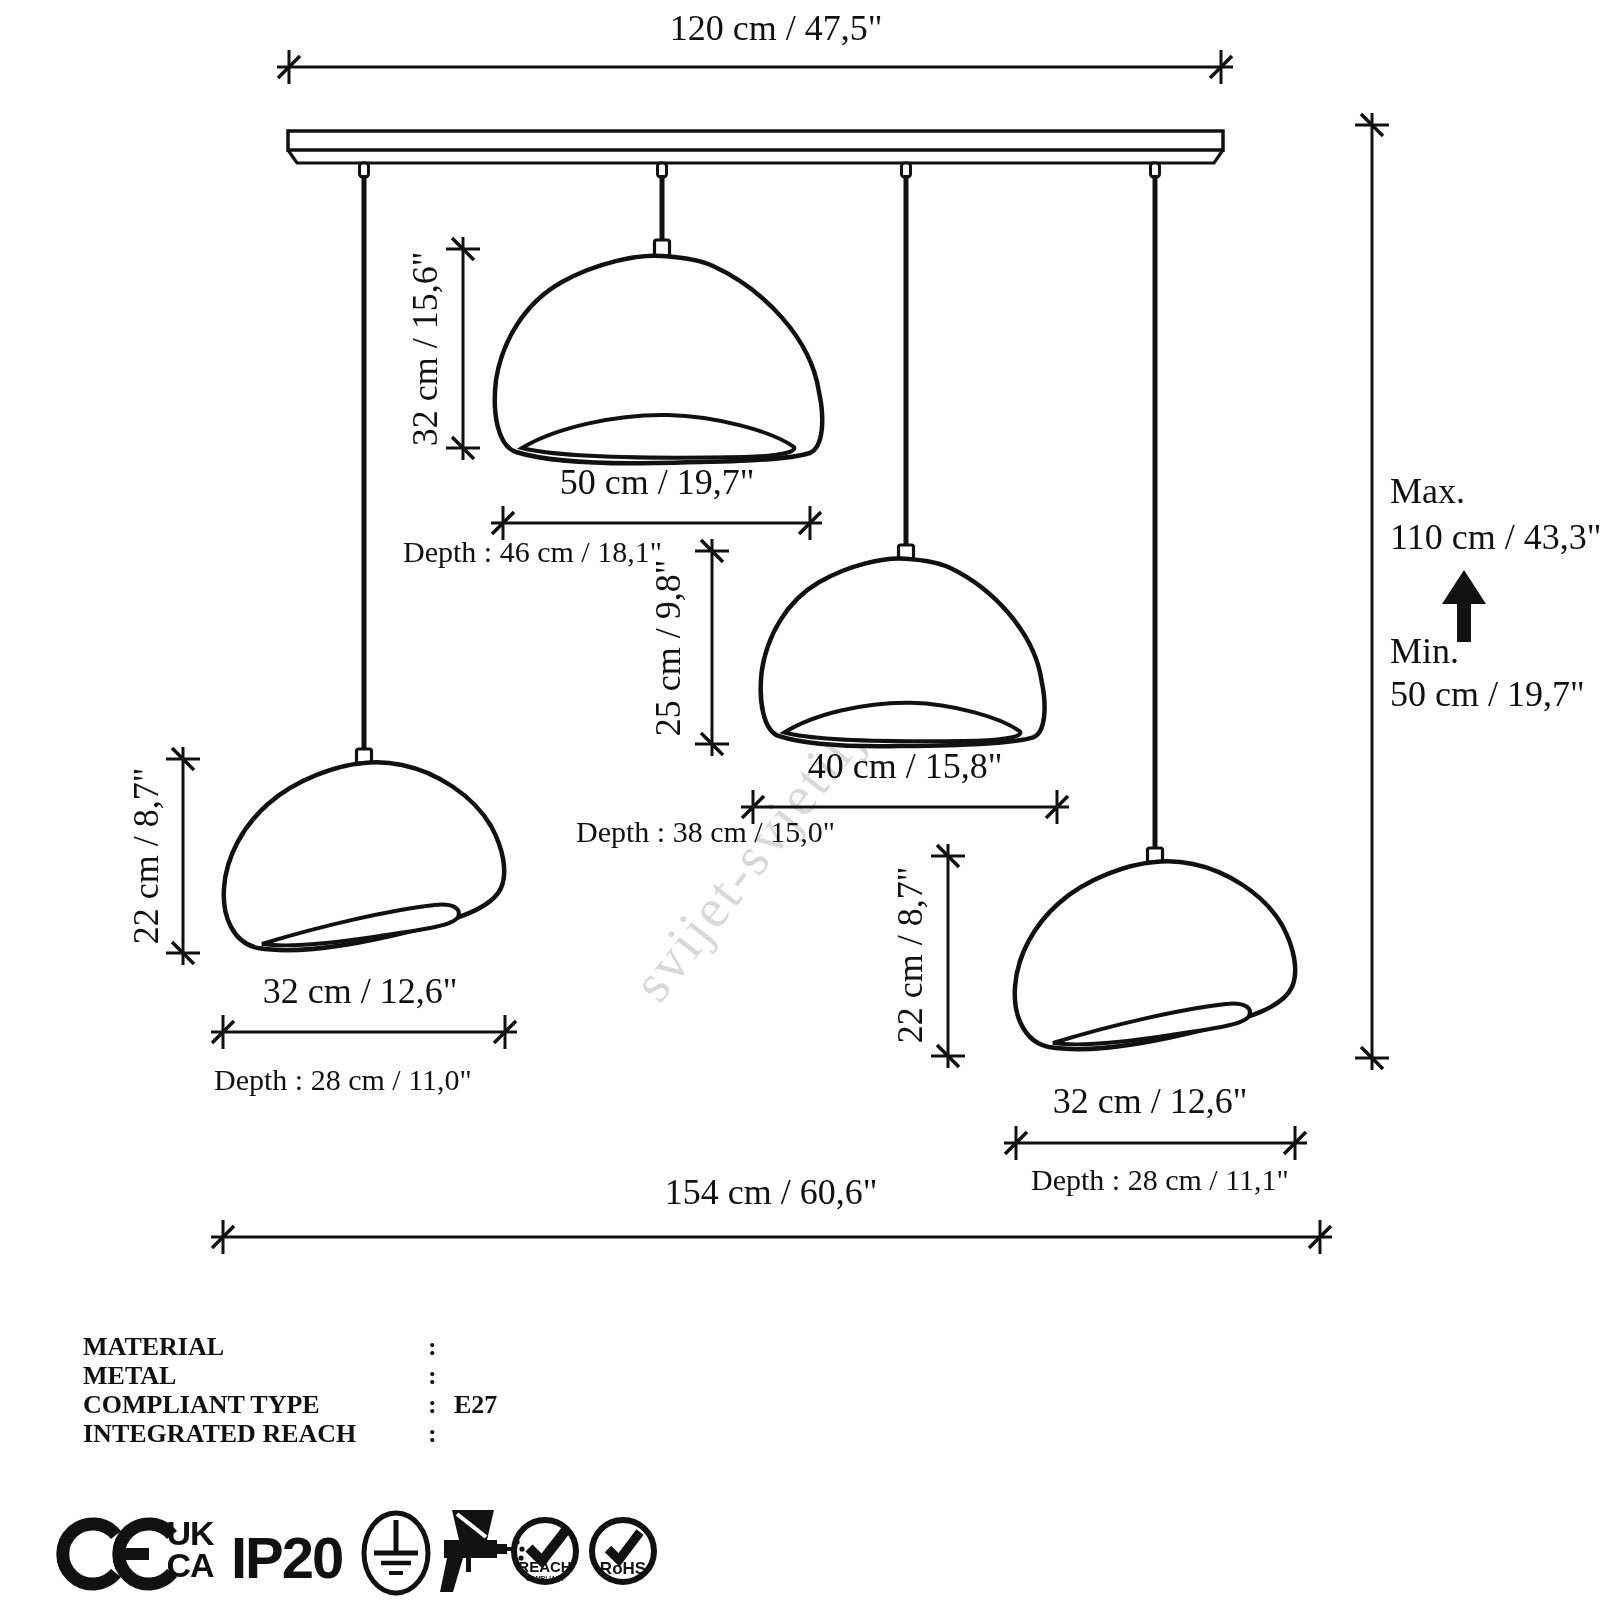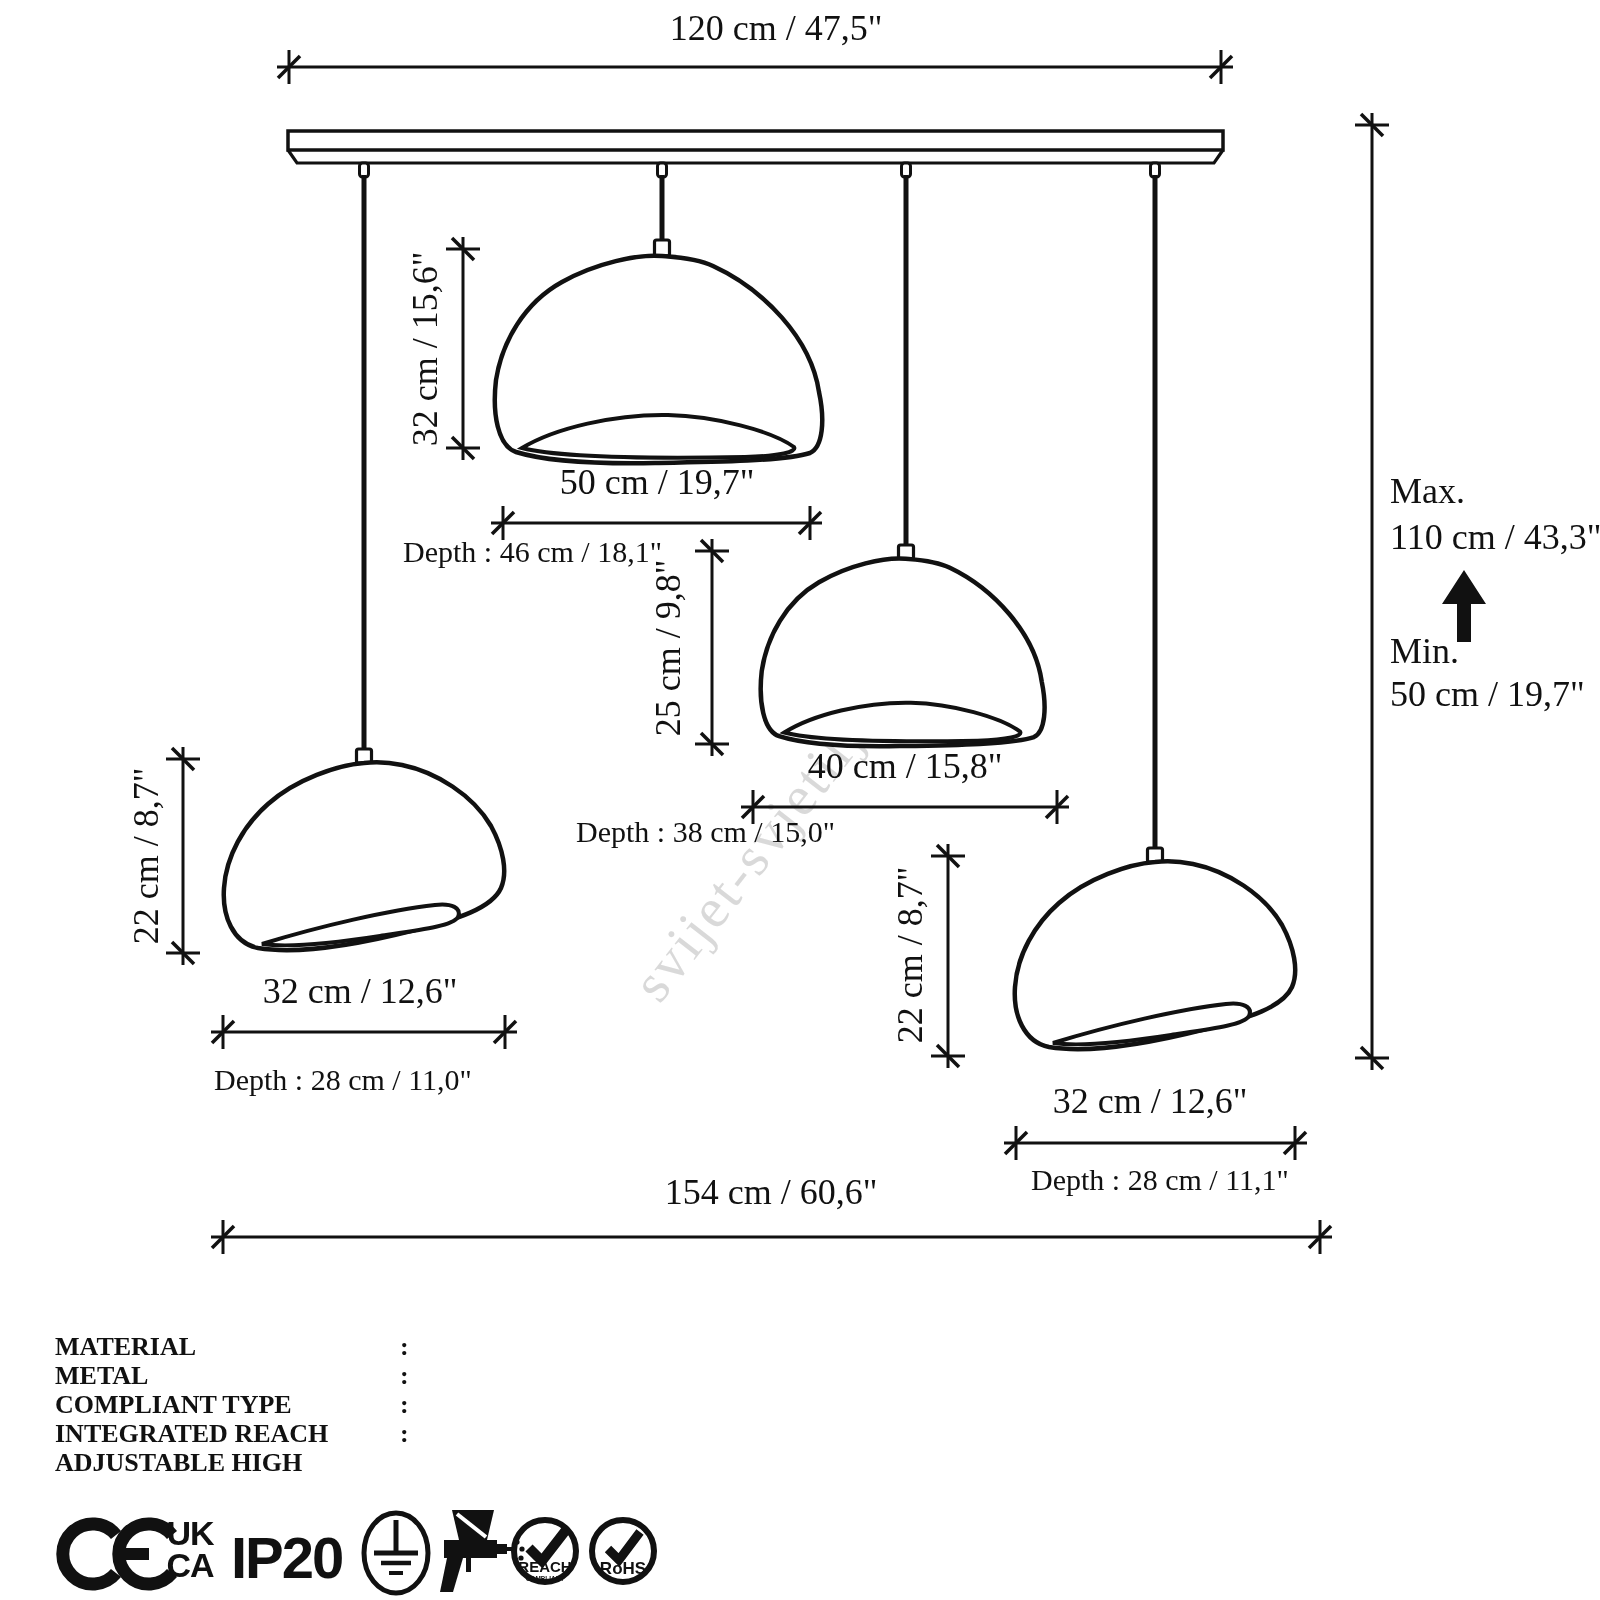--- a/index.html
+++ b/index.html
@@ -6,21 +6,21 @@
   .stage{position:relative;width:1600px;height:1600px;background:#ffffff;overflow:hidden;
          font-family:"Liberation Serif", serif;color:#111;}
   svg{position:absolute;left:0;top:0;}
   svg text{fill:#111111;}
   .dim-label{font-family:"Liberation Serif", serif;font-size:36px;}
   .depth-label{font-family:"Liberation Serif", serif;font-size:30px;}
   .wm{font-family:"Liberation Serif", serif;font-size:56px;fill:#c3c3c3;opacity:.62;letter-spacing:3px;}
   .badge-sans{font-family:"Liberation Sans", sans-serif;font-weight:bold;}
   .spec-table{position:absolute;left:55px;top:1332px;width:1000px;font-family:"Liberation Serif", serif;
               font-weight:bold;font-size:26px;line-height:29px;color:#111;}
-  .spec-row{display:flex;}
+  .spec-row{display:flex;margin-left:28px;}
   .spec-label{width:345px;flex:0 0 345px;}
   .spec-sep{width:26px;flex:0 0 26px;}
   .spec-value{flex:1;}
 </style>
 </head>
 <body>
 
 <div class="stage">
 
   <svg width="1600" height="1600" viewBox="0 0 1600 1600">
@@ -254,25 +254,21 @@
       <span class="spec-label">MATERIAL</span>
         <span class="spec-sep">:</span>
     </div>
     <div class="spec-row">
       <span class="spec-label">METAL</span>
         <span class="spec-sep">:</span>
     </div>
     <div class="spec-row">
       <span class="spec-label">COMPLIANT TYPE</span>
         <span class="spec-sep">:</span>
+        <span class="spec-value">E27</span>
     </div>
     <div class="spec-row">
       <span class="spec-label">INTEGRATED REACH</span>
         <span class="spec-sep">:</span>
     </div>
-    <div class="spec-row">
-      <span class="spec-label">ADJUSTABLE HIGH</span>
-        <span class="spec-sep"></span>
-        <span class="spec-value"></span>
-    </div>
   </div>
 
 </div>
 
 </body></html>

